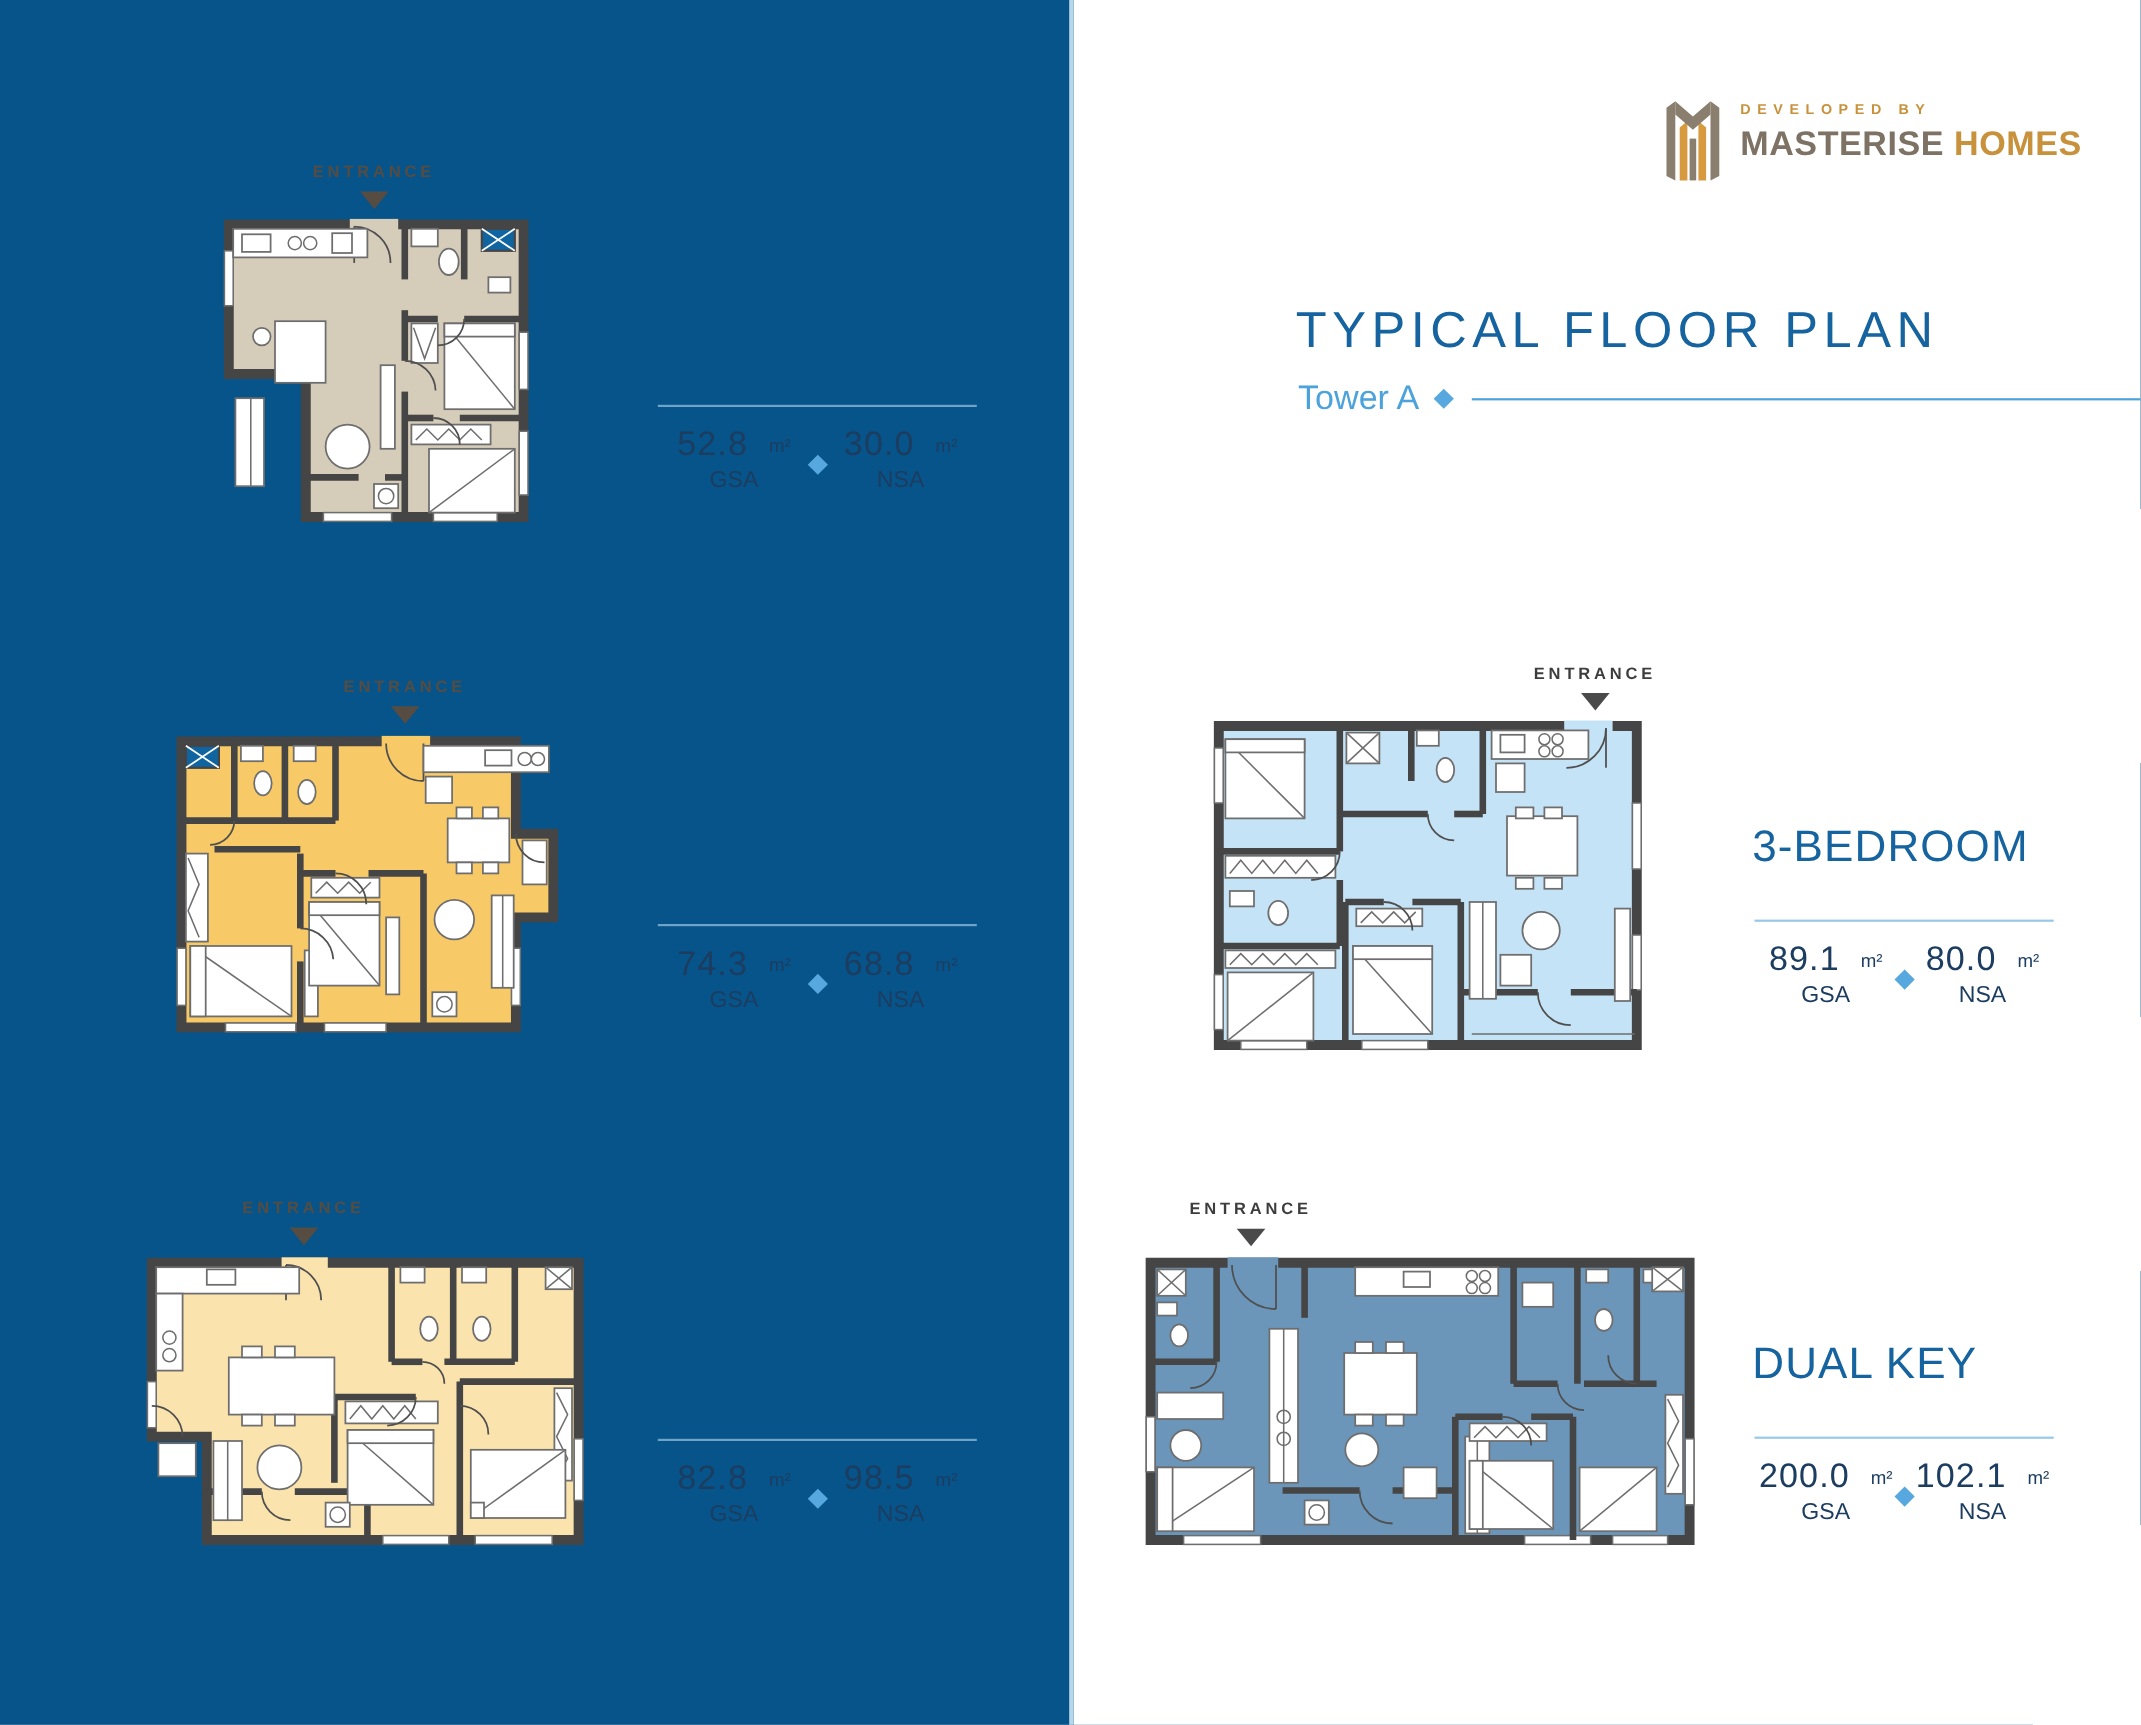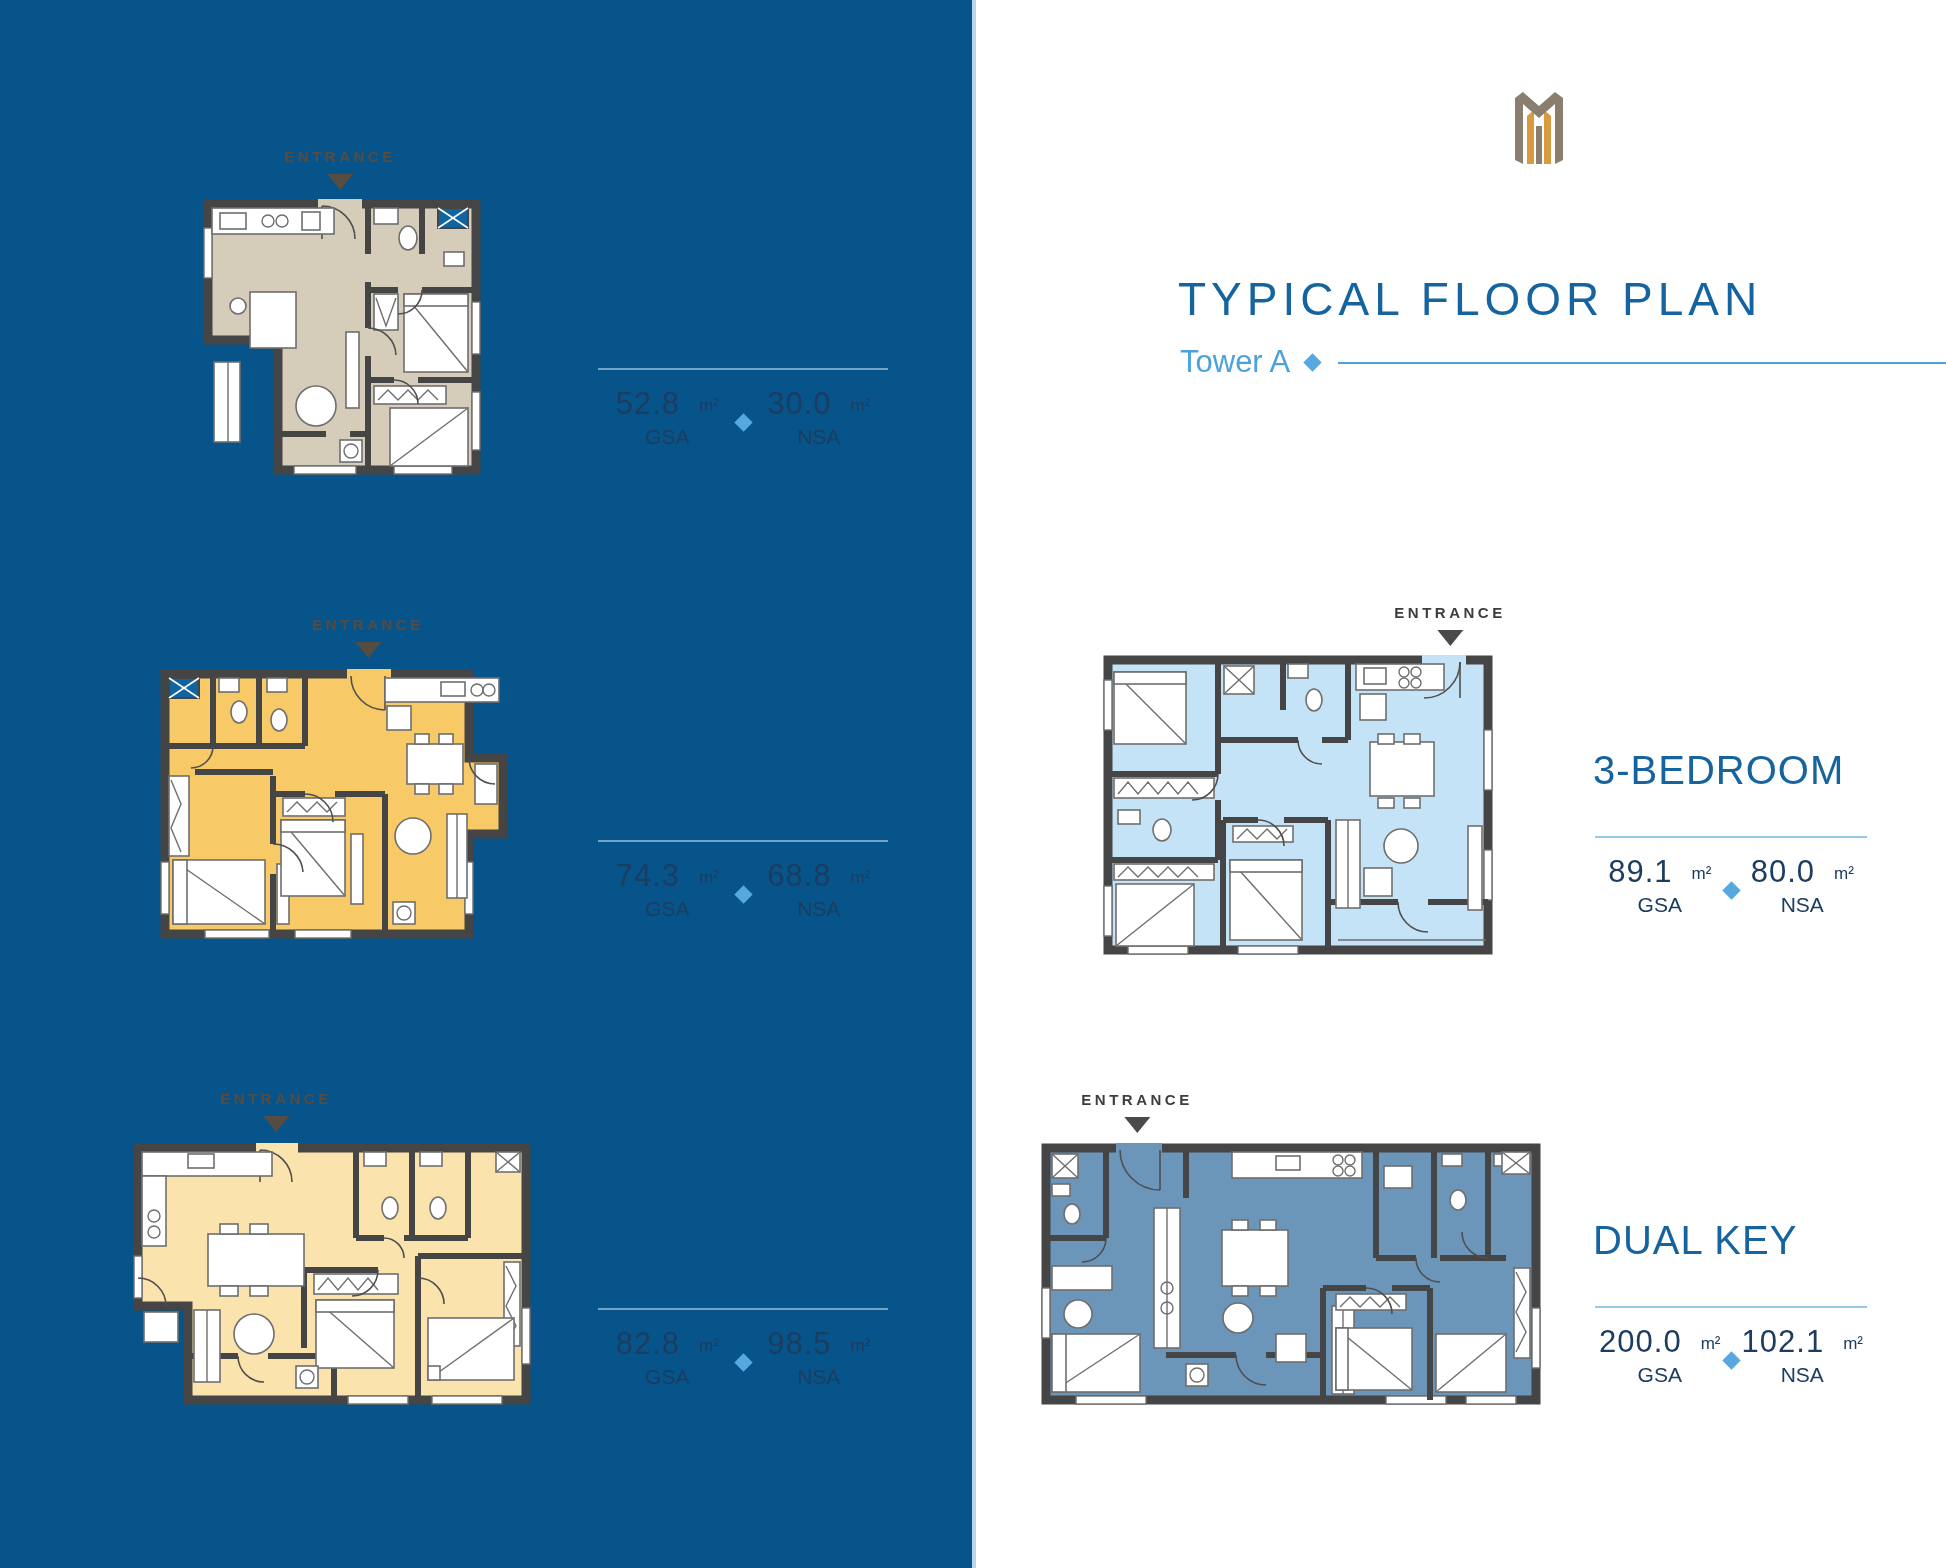--- a/index.html
+++ b/index.html
@@ -282,20 +282,26 @@
 
 <div class="logo">
   <svg width="58" height="84" viewBox="0 0 58 84">
     <polygon points="5,16 13,10 13,82 5,78" fill="#8A7F6F"></polygon>
     <polygon points="53,16 45,10 45,82 53,78" fill="#8A7F6F"></polygon>
     <polygon points="17,34 24,28 24,82 17,82" fill="#D89A3F"></polygon>
     <polygon points="41,34 34,28 34,82 41,82" fill="#D89A3F"></polygon>
     <polygon points="13,10 29,24 45,10 45,22 29,36 13,22" fill="#8A7F6F"></polygon>
     <rect x="26" y="44" width="6" height="38" fill="#8A7F6F"></rect>
   </svg>
+  <div class="logo-textcol">
+    <div class="logo-dev">DEVELOPED BY</div>
+    <div class="logo-name">
+      <span class="primary">MASTERISE</span><span class="secondary">HOMES</span>
+    </div>
+  </div>
 </div>
 
 <div class="h-title">TYPICAL FLOOR PLAN</div>
 <div class="h-sub">Tower A</div>
 <div class="sub-dia"></div>
 <div class="sub-line"></div>
 
 <div class="entrance dark" style="left:1450px;top:604px;">
   <div class="txt">ENTRANCE</div>
   <div class="tri"></div>

